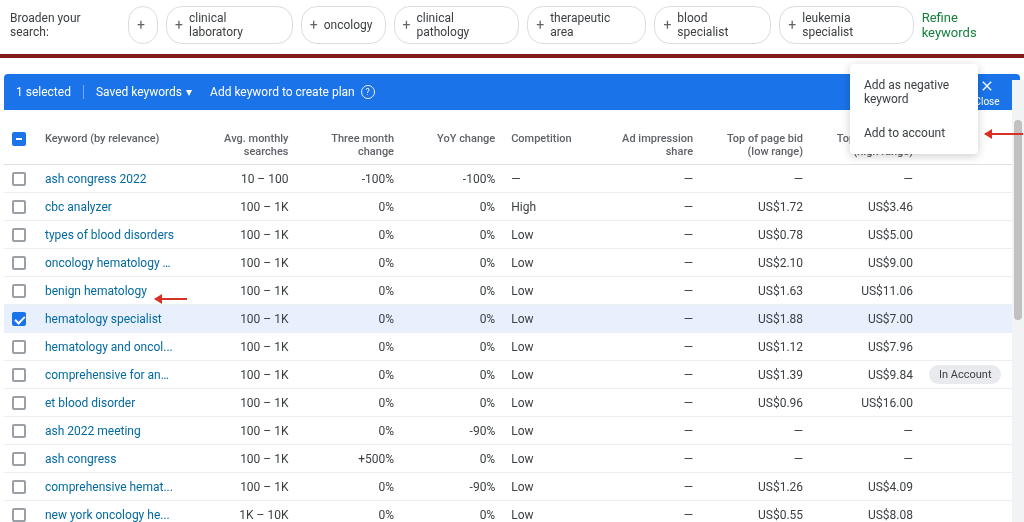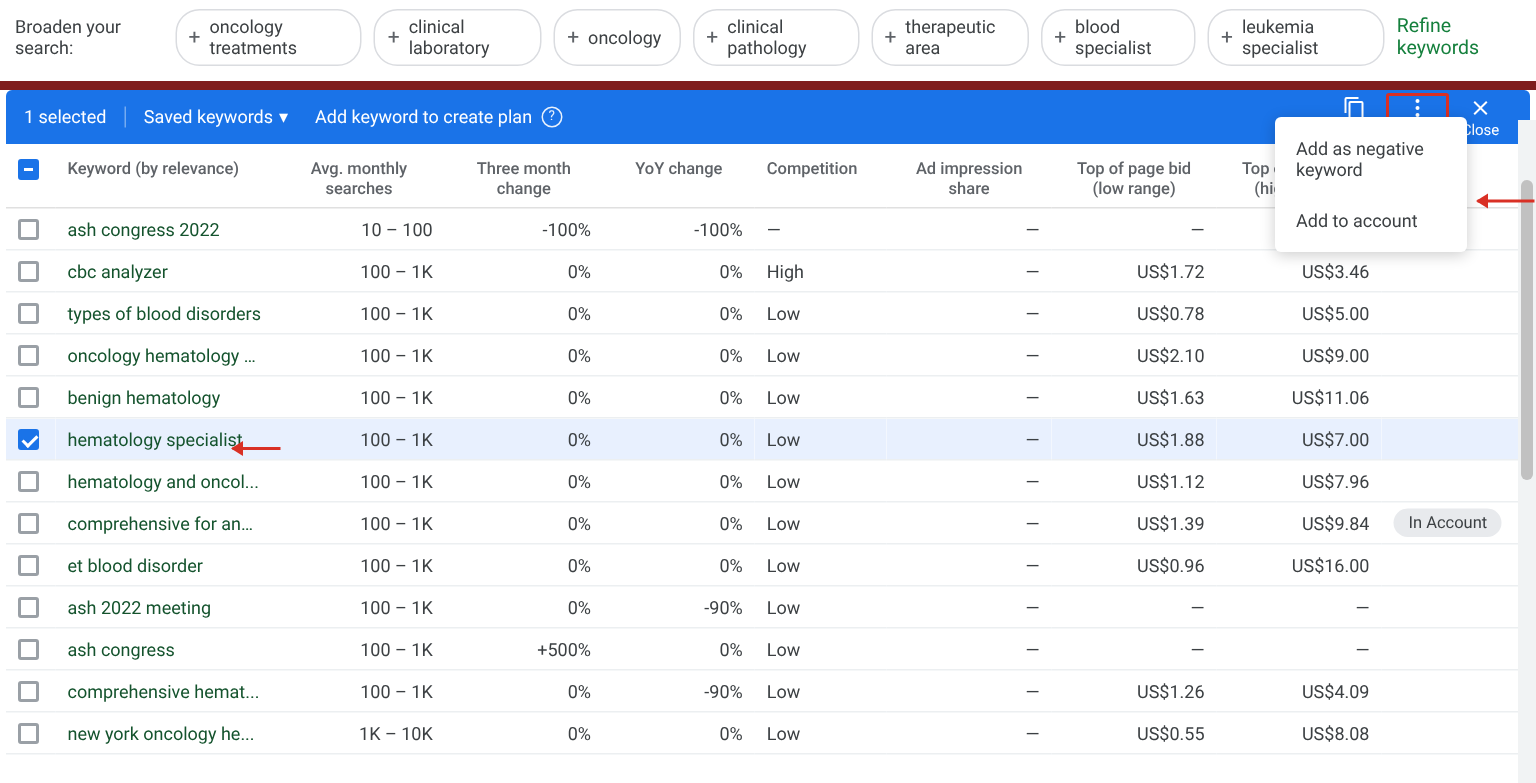--- a/index.html
+++ b/index.html
@@ -1,52 +1,52 @@
 <!DOCTYPE html>
 <html><head>
 <meta charset="utf-8">
 <style>
   * { box-sizing: border-box; margin: 0; padding: 0; }
   body { font-family: Roboto, Arial, sans-serif; font-size: 12px; color: #3c4043; background: #fff; width: 1024px; height: 522px; overflow: hidden; position: relative; }
 
   
-  .broaden-bar { display: flex; align-items: center; padding: 6px 10px 10px 10px; gap: 8px; border-bottom: 6px solid #7f1d1d; }
+  .broaden-bar { display: flex; align-items: center; padding: 6px 10px 10px 10px; gap: 8px; border-bottom: 4px solid #7f1d1d; }
   .chip { display: inline-flex; align-items: center; border: 1px solid #dadce0; border-radius: 16px; padding: 4px 12px 4px 8px; font-size: 12px; color: #3c4043; background: #fff; cursor: pointer; gap: 6px; }
   .chip .plus { font-size: 14px; line-height: 14px; color: #5f6368; }
   .refine { margin-left: auto; color: #15803d; cursor: pointer; font-size: 13px; }
 
   
-  .blue-bar { display: flex; align-items: center; height: 36px; background: #1a73e8; color: #fff; padding: 0 12px; border-radius: 4px 4px 0 0; margin: 0 4px; position: relative; }
+  .blue-bar { display: flex; align-items: center; height: 36px; background: #1a73e8; color: #fff; padding: 0 12px; border-radius: 4px 4px 0 0; margin: 16px 4px; position: relative; }
   .blue-bar .count { padding-right: 12px; border-right: 1px solid rgba(255,255,255,.4); margin-right: 12px; }
   .blue-bar .saved { display: inline-flex; align-items: center; gap: 4px; margin-right: 18px; cursor: pointer; }
   .blue-bar .addkw { margin-right: 6px; cursor: pointer; }
   .blue-bar .help-icon { width: 14px; height: 14px; border: 1.4px solid #fff; border-radius: 50%; font-size: 9px; display: inline-flex; align-items: center; justify-content: center; opacity: .9; cursor: pointer; }
   .blue-bar .right { margin-left: auto; display: flex; align-items: stretch; gap: 0; }
   .blue-bar .tbtn { display: flex; flex-direction: column; align-items: center; justify-content: center; width: 42px; cursor: pointer; font-size: 10px; gap: 2px; }
   .blue-bar .tbtn.more { border: 2px solid #d93025; border-radius: 2px; }
   .blue-bar svg { fill: #fff; }
 
   
   .table-wrap { position: relative; margin: 4px 4px; }
   table { width: 100%; border-collapse: collapse; table-layout: fixed; }
-  th { font-size: 11px; font-weight: 500; color: #5f6368; padding: 6px 8px; border-bottom: 1px solid #e0e0e0; vertical-align: top; height: 34px; }
+  th { font-size: 11px; font-weight: 500; color: #5f6368; text-align: right; padding: 6px 8px; border-bottom: 1px solid #e0e0e0; vertical-align: top; height: 34px; }
   th.left { text-align: left; }
   td { font-size: 12px; color: #3c4043; text-align: right; padding: 0 8px; border-bottom: 1px solid #eceff1; height: 28px; white-space: nowrap; overflow: hidden; text-overflow: ellipsis; }
   td.left { text-align: left; }
-  td.kw { color: #14532d; }
+  td.kw { color: #0369a1; }
   tr.selected td { background: #e8f0fe; }
   .cb { width: 14px; height: 14px; border: 2px solid #9aa0a6; border-radius: 2px; display: inline-block; cursor: pointer; vertical-align: middle; }
   .cb.checked { background: #1a73e8; border-color: #1a73e8; position: relative; }
   .cb.checked::after { content:''; position:absolute; left:3px; top:0px; width:4px; height:8px; border: solid #fff; border-width:0 2px 2px 0; transform: rotate(45deg); }
   .cb.indeterminate { background: #1a73e8; border-color: #1a73e8; position: relative; }
   .cb.indeterminate::after { content:''; position:absolute; left:2px; top:4px; width:6px; height:2px; background:#fff; }
   .acct-badge { background: #e8eaed; color: #3c4043; border-radius: 12px; padding: 3px 10px; font-size: 11px; display: inline-block; }
 
   
-  .menu { position: absolute; top: 78px; right: 46px; width: 128px; background: #fff; border-radius: 4px; box-shadow: 0 2px 10px rgba(0,0,0,.2); z-index: 10; padding: 4px 0; font-size: 12px; }
+  .menu { position: absolute; top: 64px; right: 46px; width: 128px; background: #fff; border-radius: 4px; box-shadow: 0 2px 10px rgba(0,0,0,.2); z-index: 10; padding: 4px 0; font-size: 12px; }
   .menu-item { padding: 10px 14px; cursor: pointer; color: #3c4043; }
 
   
   .arrow { position: absolute; height: 2px; background: #d93025; z-index: 20; }
   .arrow::after { content:''; position:absolute; right:-1px; top:-4px; width:0; height:0; border-left:8px solid #d93025; border-top:5px solid transparent; border-bottom:5px solid transparent; }
   .arrow.left-point::after { left:-1px; right:auto; border-left:none; border-right:8px solid #d93025; }
   .arrow1 { top: 133px; left: 985px; width: 38px; }
   .arrow1.left-point {}
   .arrow2 { top: 298px; left: 155px; width: 32px; }
 
@@ -66,21 +66,20 @@
   col.c-acct { width: 90px; }
 </style>
 </head>
 <body>
 
 <div class="broaden-bar">
   <span>Broaden your search:</span>
   <div id="chips" style="display:flex;gap:8px;flex-wrap:nowrap;">
       <span class="chip">
         <span class="plus">+</span>
-        <span>oncology treatments</span>
       </span>
       <span class="chip">
         <span class="plus">+</span>
         <span>clinical laboratory</span>
       </span>
       <span class="chip">
         <span class="plus">+</span>
         <span>oncology</span>
       </span>
       <span class="chip">

